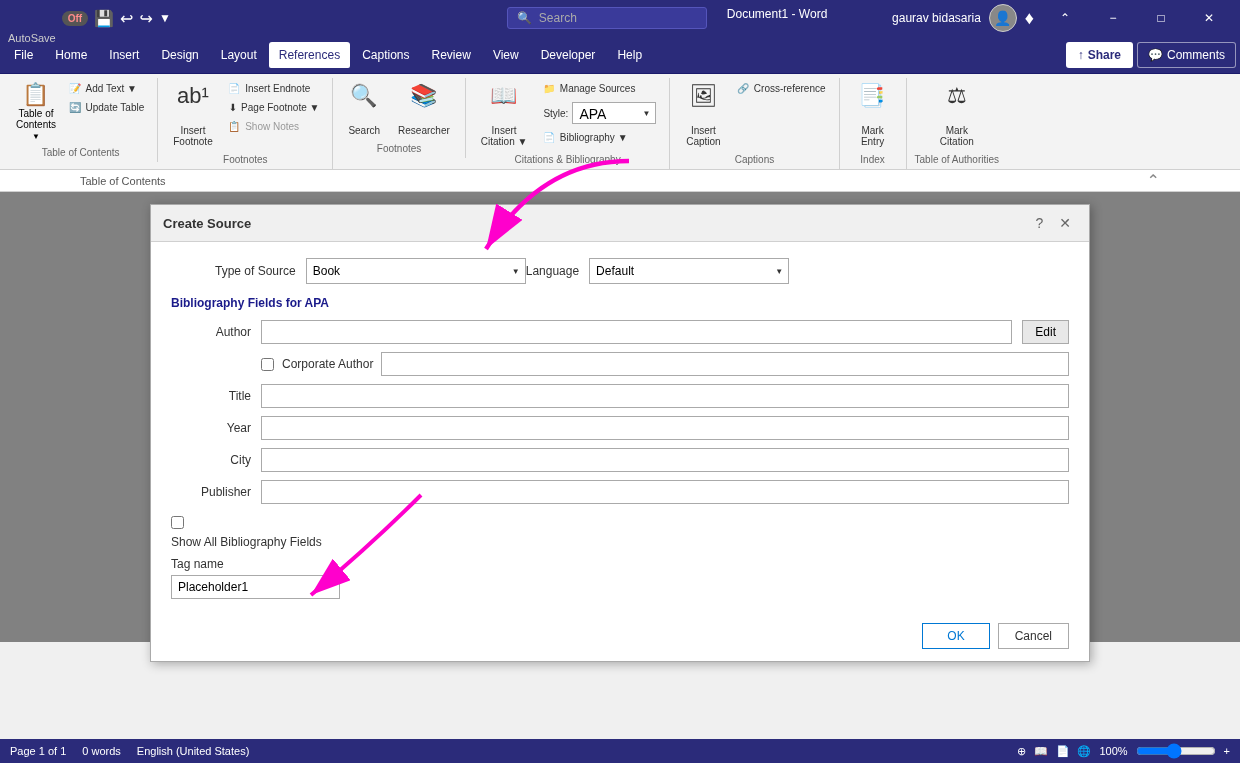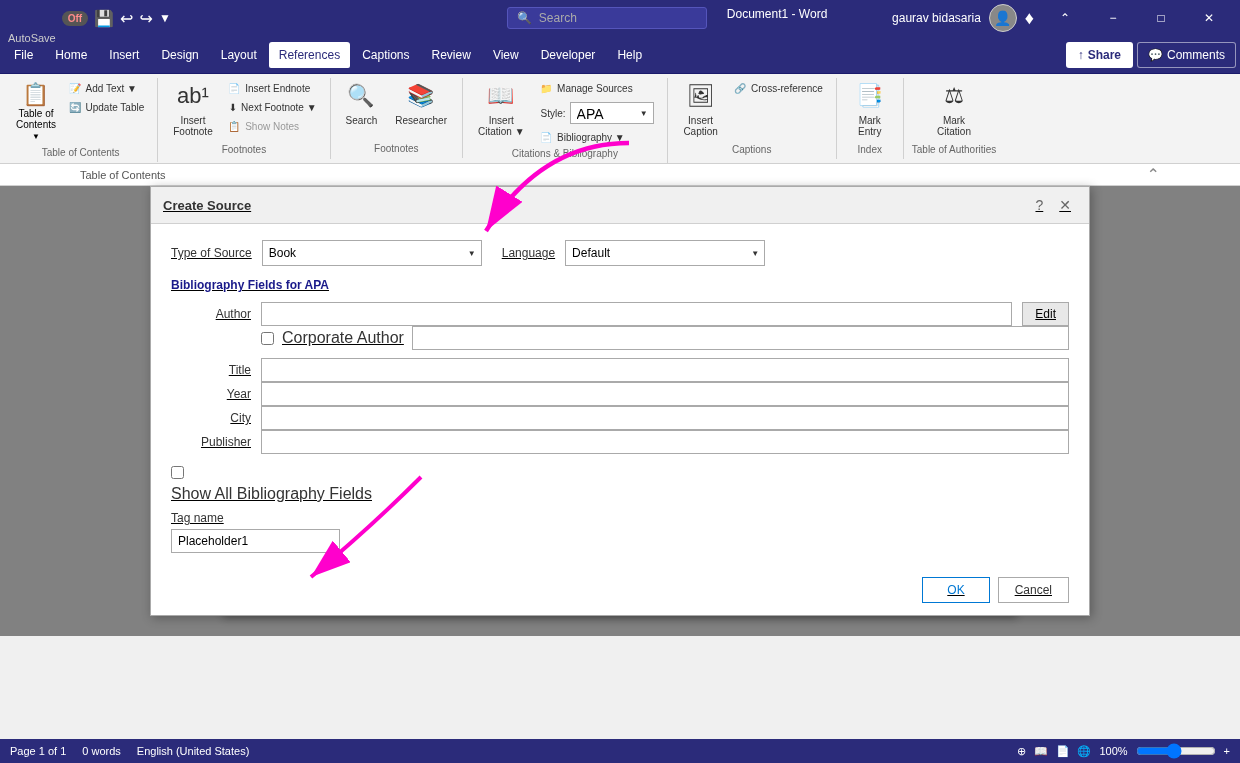--- a/index.html
+++ b/index.html
@@ -121,21 +121,21 @@
       flex-direction: column;
       align-items: center;
       justify-content: flex-start;
       cursor: pointer;
       border: 1px solid transparent;
       border-radius: 2px;
       padding: 4px 6px;
       background: none;
       font-size: 10px;
       color: #333;
-      gap: 8px;
+      gap: 18px;
       min-width: 40px;
       text-align: center;
     }
     .ribbon-icon { font-size: 22px; line-height: 1; }
     .ribbon-btn-small {
       display: flex;
       align-items: center;
       gap: 4px;
       cursor: pointer;
       border: 1px solid transparent;
@@ -182,22 +182,21 @@
 
     
     .dialog-overlay {
       position: absolute;
       top: 0; left: 0; right: 0; bottom: 0;
       background: rgba(0,0,0,0.1);
       z-index: 100;
       display: flex;
       align-items: flex-start;
       justify-content: center;
-      padding-top: 0;
-      text-decoration: underline;
+      padding-top: 12px;
     }
     .dialog {
       background: white;
       border: 1px solid #aaa;
       box-shadow: 2px 2px 10px rgba(0,0,0,0.3);
       min-width: 940px;
       margin-top: 0;
       position: relative;
     }
     .dialog-title-bar {
@@ -212,21 +211,21 @@
       color: #333;
     }
     .dialog-title-controls { display: flex; gap: 4px; }
     .dlg-btn { background: none; border: none; cursor: pointer; font-size: 14px; color: #666; padding: 2px 6px; }
 
     .dialog-body { padding: 16px 20px; }
     .form-select-row {
       display: flex;
       align-items: flex-start;
       margin-bottom: 12px;
-      gap: 20px;
+      margin-left: 44px;
     }
     .select-group { display: flex; align-items: center; gap: 10px; }
     .select-label { font-size: 12px; color: #333; }
     .form-select {
       border: 1px solid #aaa;
       padding: 3px 24px 3px 6px;
       font-size: 12px;
       height: 26px;
       min-width: 200px;
       background: white;
@@ -251,20 +250,21 @@
     }
     .section-header {
       font-size: 12px;
       font-weight: 600;
       color: #1a1a8a;
       margin-bottom: 10px;
     }
     .field-row {
       display: flex;
       align-items: center;
+      margin-bottom: 8px;
       gap: 10px;
       justify-content: center;
     }
     .field-label {
       font-size: 12px;
       color: #333;
       min-width: 80px;
       text-align: right;
     }
     .field-input {
@@ -282,21 +282,21 @@
       cursor: pointer;
       height: 24px;
     }
     .checkbox-row {
       display: flex;
       align-items: flex-start;
       gap: 6px;
       margin-bottom: 4px;
       flex-direction: column;
     }
-    .checkbox-label { font-size: 16px; color: #333; }
+    .checkbox-label { font-size: 12px; color: #333; }
     .tag-section { margin-top: 8px; }
     .tag-label { font-size: 12px; color: #333; margin-bottom: 4px; }
     .tag-input {
       border: 1px solid #aaa;
       padding: 3px 6px;
       font-size: 12px;
       height: 24px;
       min-width: 120px;
     }
     .dialog-footer {
@@ -471,21 +471,21 @@
         <div class="ribbon-icon">ab¹</div>
         <div style="font-size:10px;text-align:center;">Insert<br>Footnote</div>
       </div>
       <div class="ribbon-stack">
         <div class="ribbon-btn-small">
           <span>📄</span>
           <span>Insert Endnote</span>
         </div>
         <div class="ribbon-btn-small">
           <span>⬇</span>
-          <span>Next Footnote ▼</span>
+          <span>Page Footnote ▼</span>
         </div>
         <div class="ribbon-btn-small" style="color:#999;">
           <span>📋</span>
           <span>Show Notes</span>
         </div>
       </div>
     </div>
     <div class="ribbon-group-label">Footnotes</div>
   </div>
 

